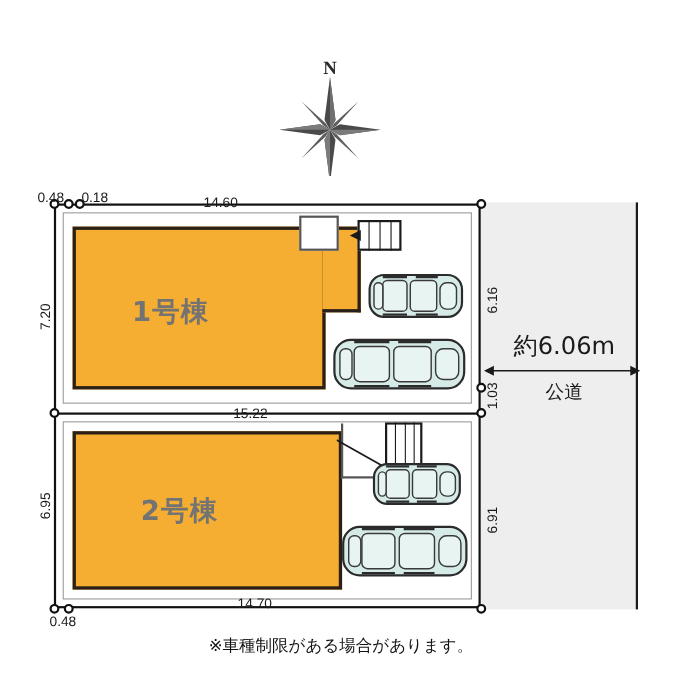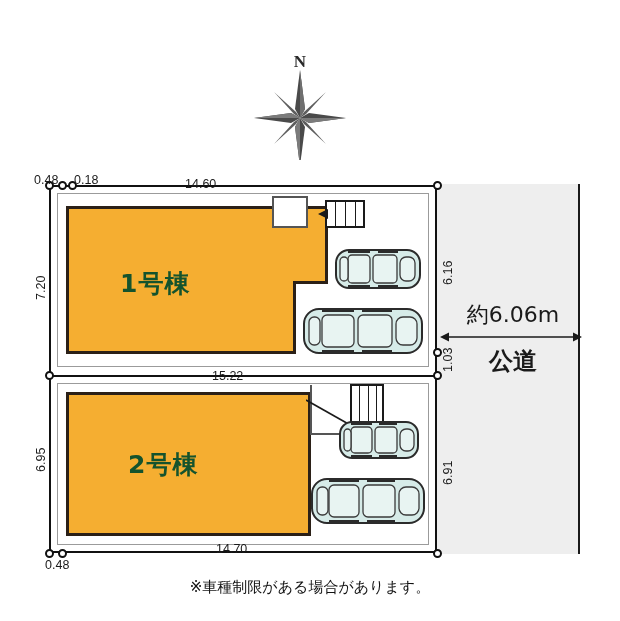--- a/index.html
+++ b/index.html
@@ -62,21 +62,21 @@
   }
 
   
   .bldg{
     position:absolute;background:#f5ae31;border:3px solid #2b2017;
     box-sizing:border-box;
   }
   .bldg-label{
     position:absolute;
     font-family:"DejaVu Sans","Liberation Sans",sans-serif;
-    font-weight:700;color:#14532d;font-size:25px;letter-spacing:1px;
+    font-weight:700;color:#737373;font-size:25px;letter-spacing:1px;
     white-space:nowrap;
   }
 
   
   .porch{
     position:absolute;background:#ffffff;border:2px solid #555;
     box-sizing:border-box;
   }
   
   .stairs{position:absolute;}
@@ -97,21 +97,21 @@
   }
 
   
   .road-text{
     position:absolute;text-align:center;color:#1a1a1a;
     font-family:"DejaVu Sans","Liberation Sans",sans-serif;
     white-space:nowrap;
   }
   .road-w1{font-size:19px;font-weight:500;}
   .road-w2{font-size:22px;font-weight:500;}
-  .road-w3{font-size:24px;font-weight:700;}
+  .road-w3{font-size:17px;font-weight:400;}
 
   
   .note{
     position:absolute;left:0;top:578px;width:620px;text-align:center;
     font-size:15px;color:#121212;font-weight:500;
     font-family:"DejaVu Sans","Liberation Sans",sans-serif;
   }
 </style>
 </head>
 <body>

